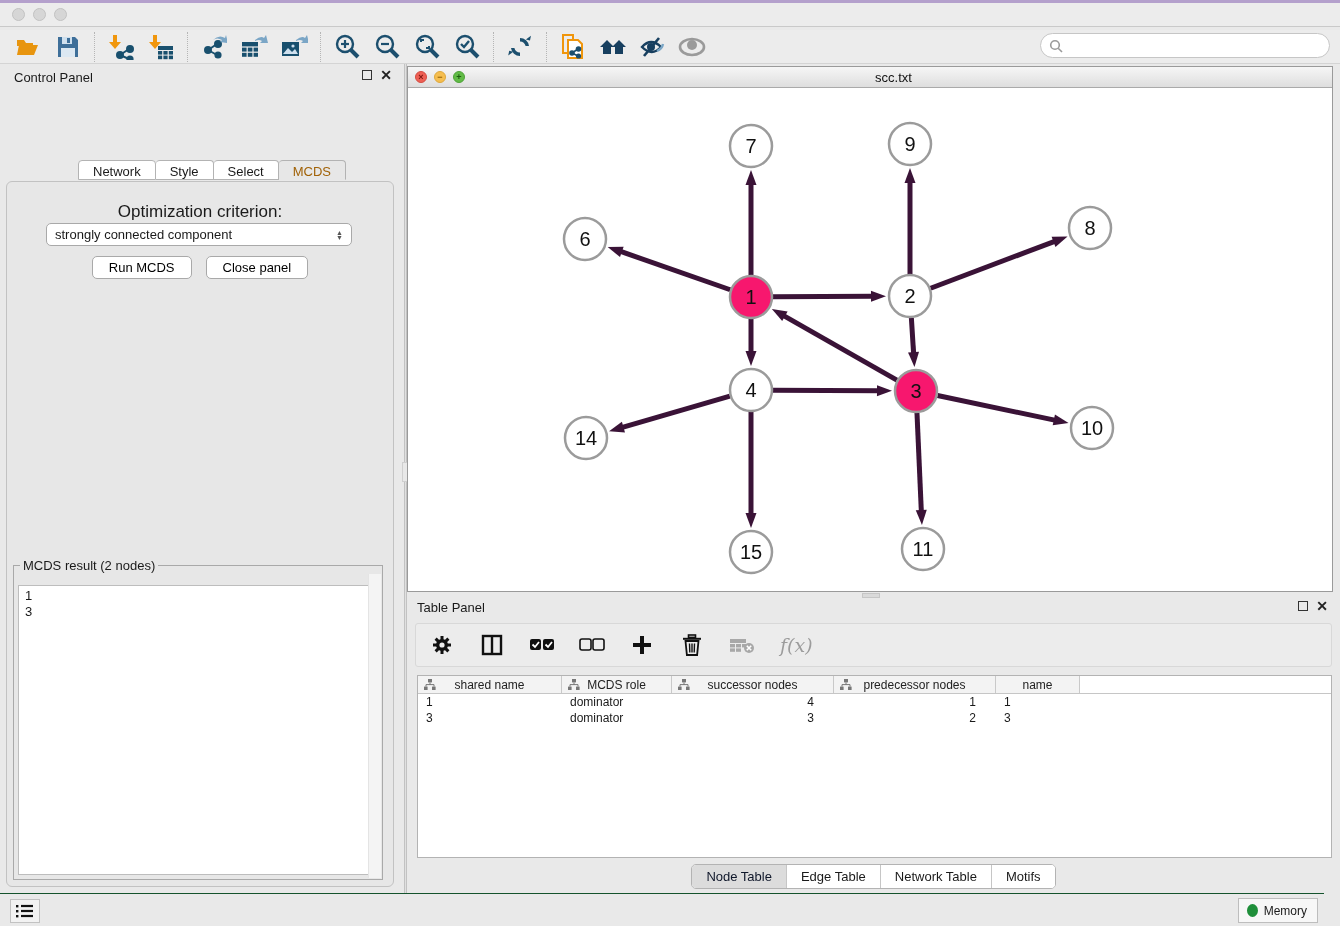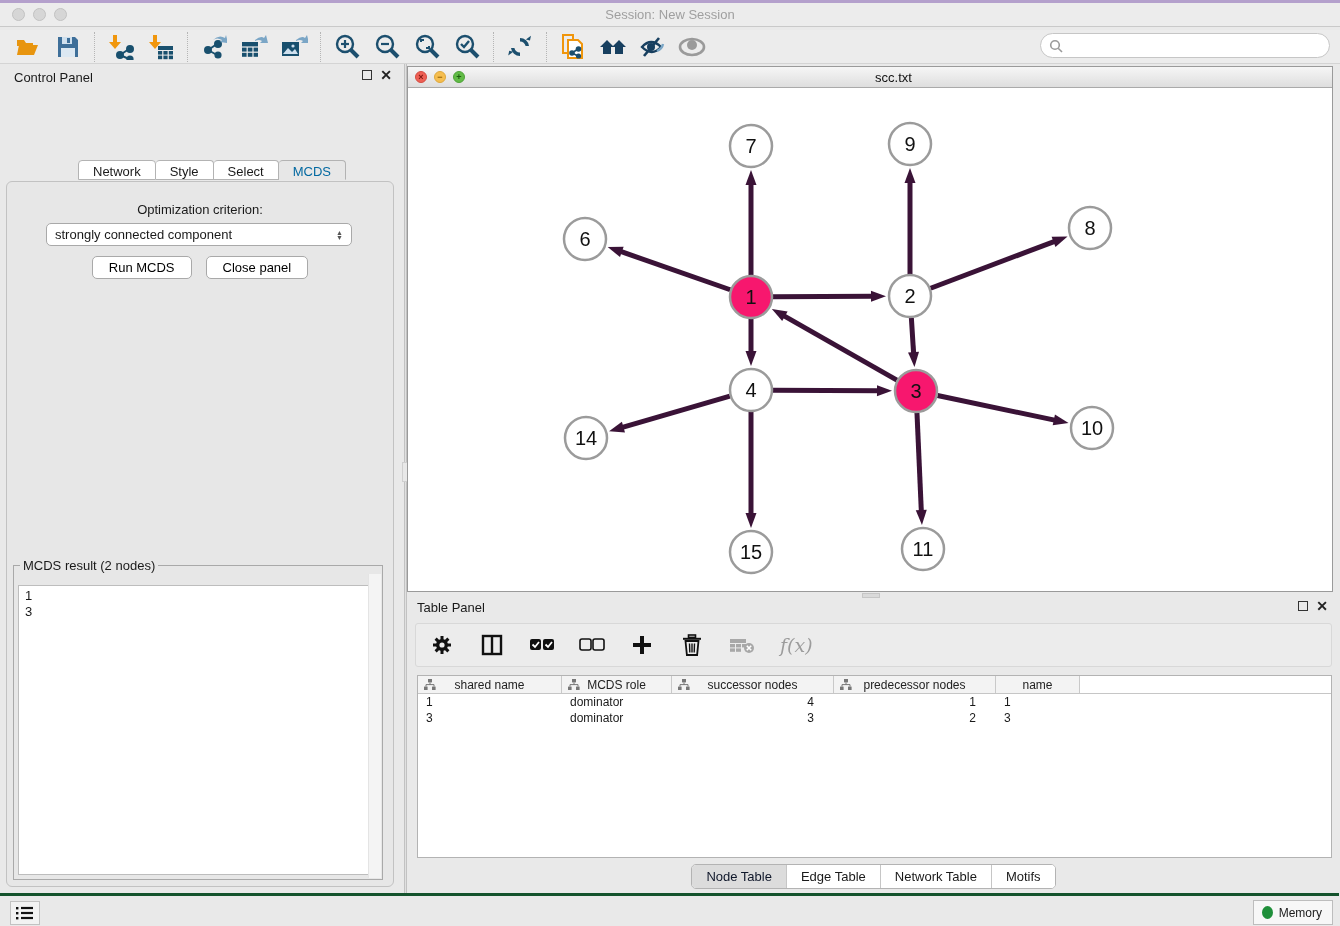--- a/index.html
+++ b/index.html
@@ -37,26 +37,26 @@
   .cp-header { position:relative; height:26px; display:flex; align-items:center; padding-left:14px; font-size:13px; }
   .panel-btns { position:absolute; right:12px; top:6px; display:flex; gap:8px; align-items:center; }
   .float-ic { width:10px; height:10px; border:1.5px solid #333; display:inline-block; }
   .close-ic { font-size:14px; font-weight:bold; color:#222; line-height:10px; }
   .cp-tabs { position:absolute; left:78px; top:96px; display:flex; z-index:3; }
   .cp-tab {
     background:#fff; border:1px solid #b3b3b3; border-left-width:0;
     padding:3px 14px 0 14px; font-size:13px; border-radius:4px 4px 0 0; cursor:default;
   }
   .cp-tab:first-child { border-left-width:1px; }
-  .cp-tab.active { background:#e7e7e7; color:#0369a1; border-bottom-color:#e7e7e7;text-align:right; }
+  .cp-tab.active { background:#e7e7e7; color:#a16207; border-bottom-color:#e7e7e7;text-align:right; }
   .cp-body {
     position:absolute; left:6px; right:10px; top:117px; bottom:6px;
     background:#e7e7e7; border:1px solid #c2c2c2; border-radius:6px;
   }
-  .opt-label { text-align:center; margin-top:20px; font-size:13px; }
+  .opt-label { text-align:center; margin-top:20px; font-size:17px; }
   .selectbox {
     position:absolute; left:39px; right:41px; top:41px; height:23px;
     background:#fff; border:1px solid #a9a9a9; border-radius:5px;
     display:flex; align-items:center; padding:0 8px; font-size:13px;
   }
   .sel-stepper { margin-left:auto; display:flex; flex-direction:column; line-height:5px; font-size:7px; color:#555; }
   .cp-buttons { position:absolute; top:74px; left:0; right:0; display:flex; justify-content:center; gap:14px; }
   .cp-btn {
     background:#fff; border:1px solid #a9a9a9; border-radius:5px;
     padding:3px 16px; font-size:13px; font-family:"Liberation Sans",sans-serif; cursor:default;
@@ -116,42 +116,41 @@
   .dt-c { padding:1px 8px 0 8px; overflow:hidden; white-space:nowrap; }
   .ralign { text-align:right; padding-right:20px; }
   .c0 { width:144px; } .c1 { width:110px; } .c2 { width:162px; } .c3 { width:162px; } .c4 { width:84px; border-right:1px solid #c9c9c9; }
   .dt-row .c4 { border-right:none; }
   .tp-tabs { position:absolute; bottom:4px; left:0; right:0; display:flex; justify-content:center; }
   .tp-tabgroup { display:flex; border:1px solid #b3b3b3; border-radius:5px; overflow:hidden; background:#fff; }
   .tp-tab { padding:4px 14px; font-size:13px; border-right:1px solid #c6c6c6; background:#fff; cursor:default; }
   .tp-tab:last-child { border-right:none; }
   .tp-tab.active { background:#dcdcdc; color:#0f172a; }
   
-  .statusbar { position:absolute; left:0; right:1px; bottom:0; height:33px; background:#e9e9e9; border-top:3px solid #14532d; }
+  .statusbar { position:absolute; left:0; right:16px; bottom:0; height:33px; background:#e9e9e9; border-top:1px solid #14532d; }
   .list-btn {
     position:absolute; left:10px; top:5px; width:30px; height:24px;
     background:#f2f2f2; border:1px solid #c2c2c2; display:flex; align-items:center; justify-content:center;
   }
   .memory-btn {
     position:absolute; right:6px; top:4px; height:25px; padding:0 10px 0 8px;
     background:#f7f7f7; border:1px solid #bdbdbd; display:flex; align-items:center; gap:6px; font-size:12px;
   }
   .memdot { width:11px; height:13px; border-radius:50%; background:#1f8f3a; }
   svg { display:block; }
 </style>
 </head>
 <body>
 
 <div class="titlebar">
   <div class="tl-group">
     <span class="tl"></span>
     <span class="tl"></span>
     <span class="tl"></span>
   </div>
-  <div class="win-title">Session: New Session</div>
 </div>
 
 <div class="toolbar">
   <span class="tbi">
     <svg width="26" height="24">
         <path d="M2 5 h7 l2 3 h7 v3 h-16 z" fill="#e8950f"></path>
         <path d="M4 10 h19 l-4 10 h-17 z" fill="#e8950f"></path>
       </svg>
   </span>
   <span class="tbi">

